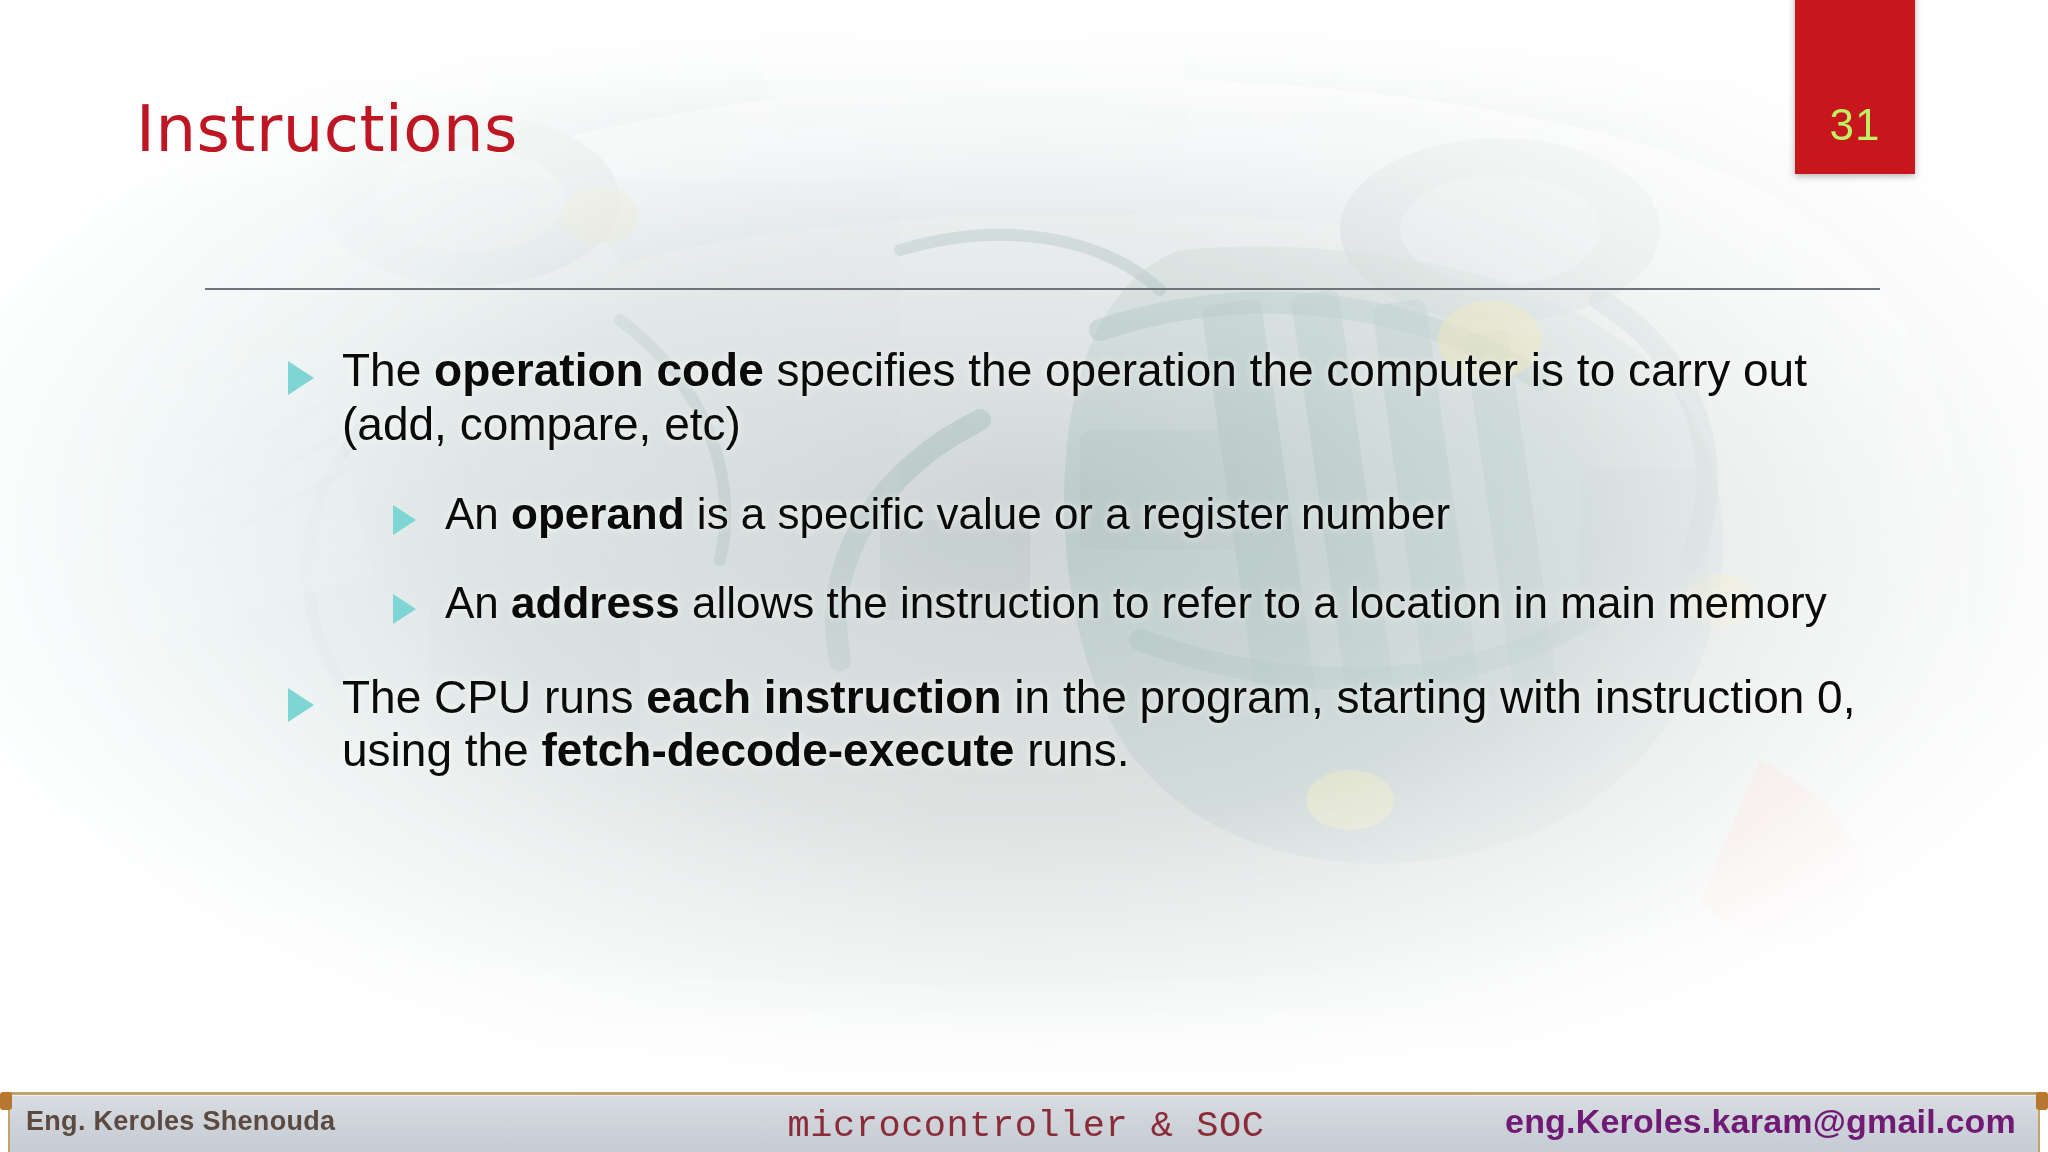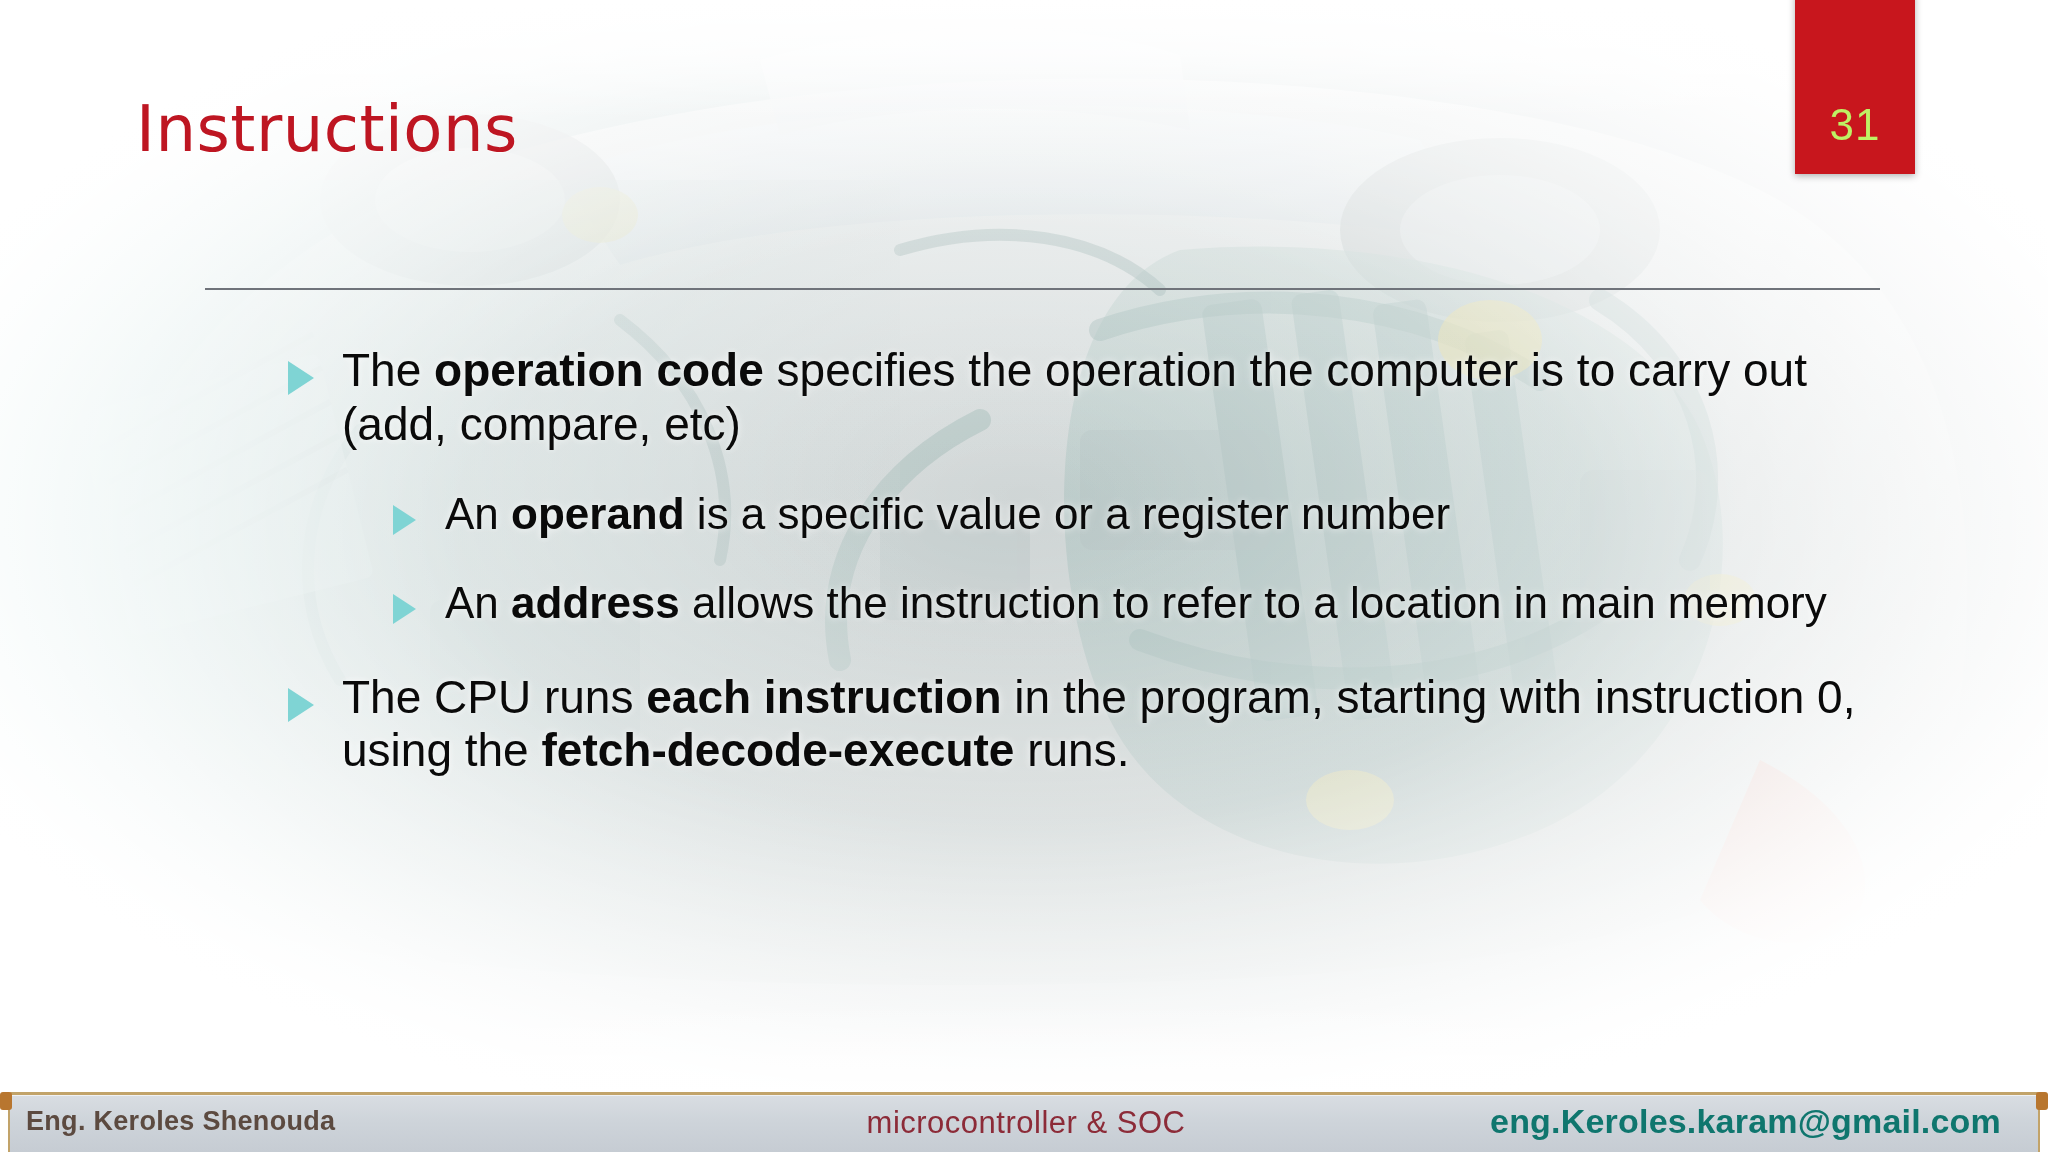--- a/index.html
+++ b/index.html
@@ -202,33 +202,33 @@
     font-weight: 700;
     color: #5c4a40;
     letter-spacing: 0.3px;
   }
   .footer-center {
     position: absolute;
     left: 4px;
     right: 0;
     top: 17px;
     text-align: center;
-    font-family: Liberation Sans, sans-serif;
-    font-size: 31px;
+    font-family: Liberation Mono, monospace;
+    font-size: 37px;
     color: #8C2B38;
     letter-spacing: 0.5px;
   }
   .footer-right {
     position: absolute;
-    right: 47px;
+    right: 32px;
     top: 14px;
     font-family: "Liberation Sans", sans-serif;
     font-size: 34px;
     font-weight: 700;
-    color: #0f766e;
+    color: #701a75;
     letter-spacing: 0.2px;
   }
 </style>
 </head>
 <body>
 
 <div class="slide">
 
   <div class="bg-photo">
     <svg viewBox="0 0 2048 1100" preserveAspectRatio="none" xmlns="http://www.w3.org/2000/svg">

